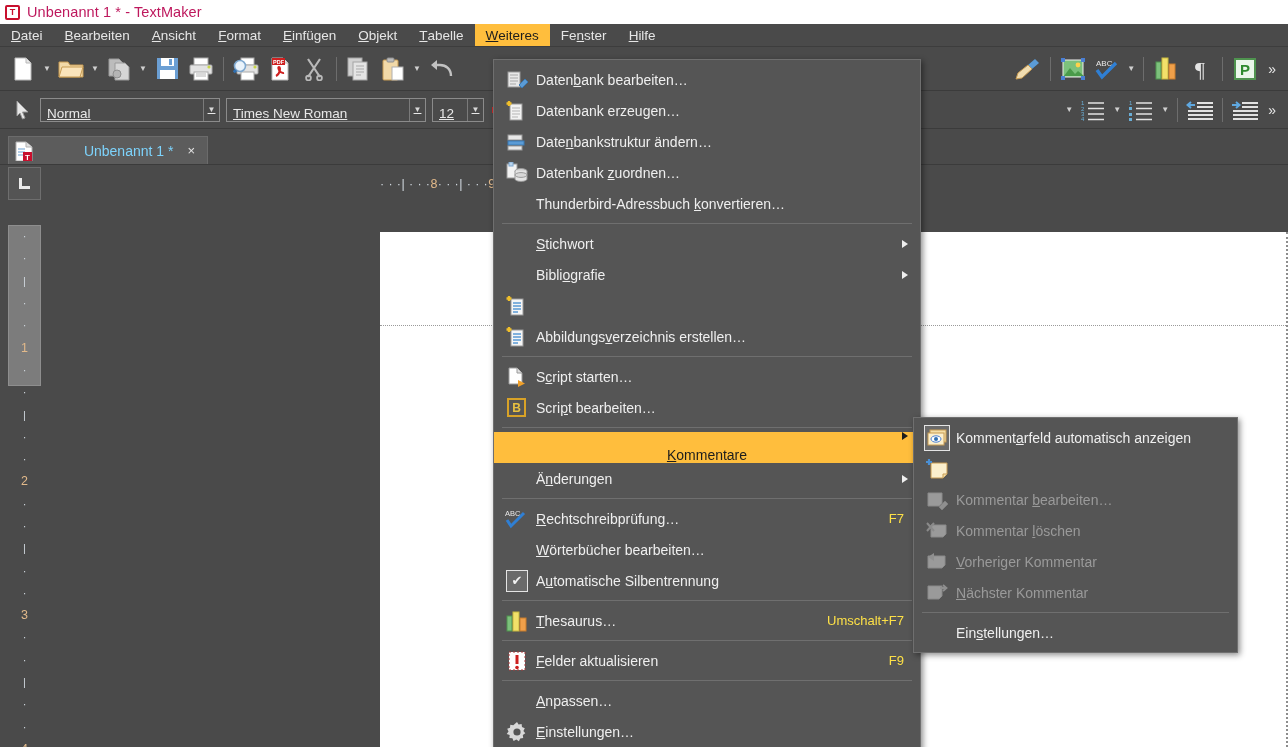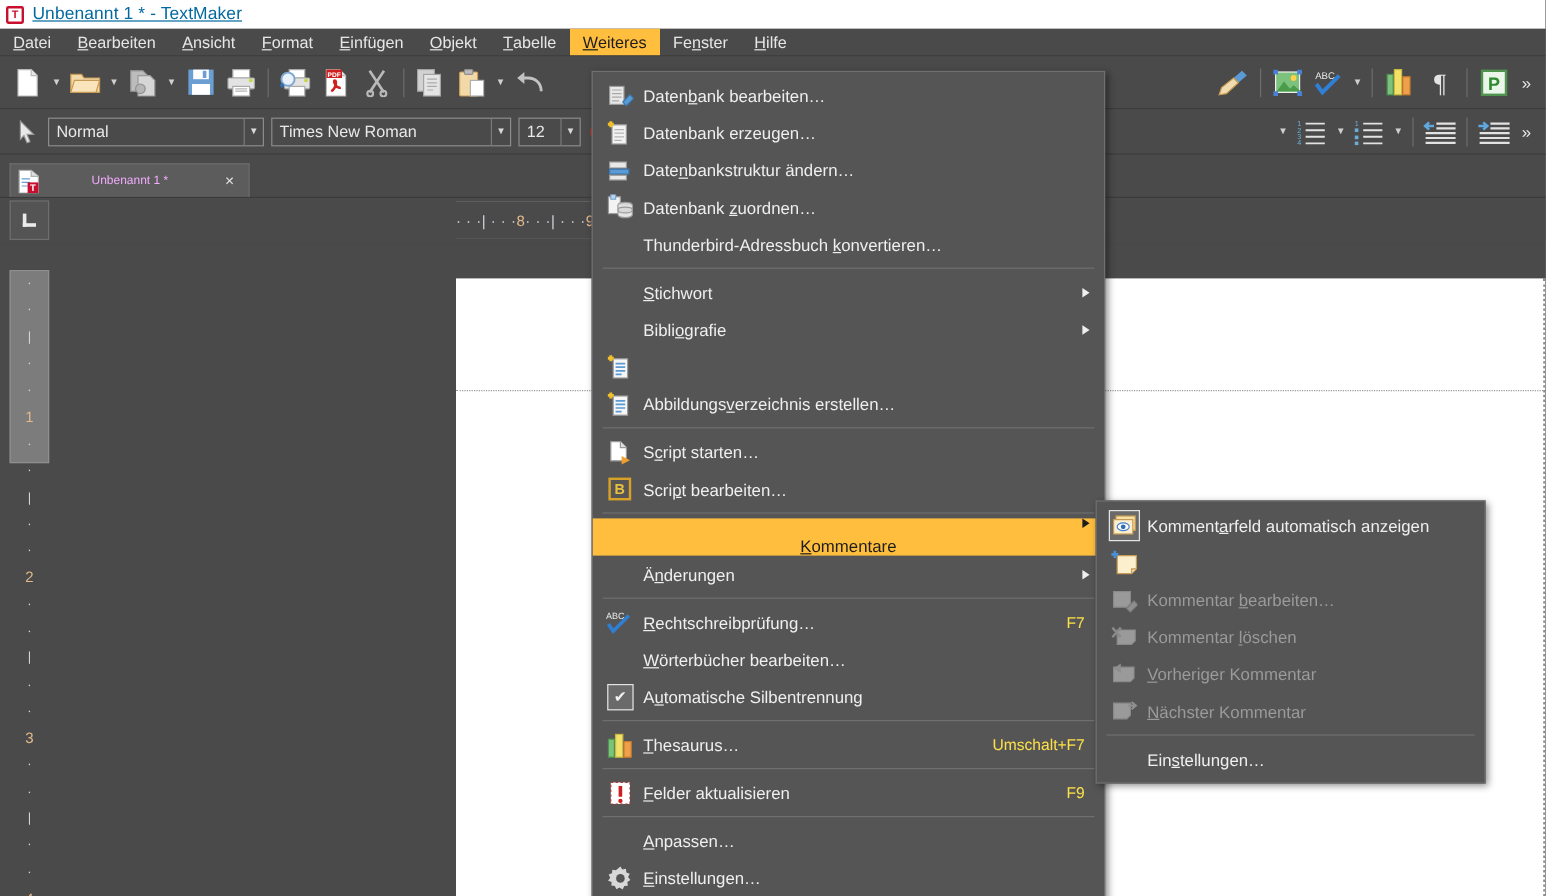--- a/index.html
+++ b/index.html
@@ -17,21 +17,21 @@
     position: absolute; left: 0; top: 0; width: 1288px; height: 24px;
     background: #ffffff; display: flex; align-items: center; gap: 7px;
     padding-left: 5px;
   }
   .app-icon {
     width: 15px; height: 15px; background: #ffffff;
     border: 2px solid #c8102e; border-radius: 2px;
     display: flex; align-items: center; justify-content: center;
     color: #c8102e; font-size: 9px; font-weight: bold; line-height: 1;
   }
-  .title-text { color: #0369a1; font-size: 14.5px; letter-spacing: .1px; text-decoration: underline; }
+  .title-text { color: #be185d; font-size: 14.5px; letter-spacing: .1px; }
 
   
   .menubar {
     position: absolute; left: 0; top: 24px; width: 1288px; height: 23px;
     background: #4a4a4a; display: flex; align-items: stretch;
     border-bottom: 1px solid #3d3d3d;
   }
   .menu-item {
     padding: 0 11px; display: flex; align-items: center;
     color: #e6e6e6; font-size: 13.5px; cursor: default; white-space: nowrap;
@@ -55,22 +55,22 @@
   .tb-caret {
     width: 14px; height: 34px; display: flex; align-items: center;
     justify-content: center; color: #cfcfcf; font-size: 8px; flex: none;
   }
   .tb-spacer { flex: 1 1 auto; }
   .chev { color: #e8e8e8; font-size: 14px; padding: 0 6px; flex: none; }
 
   
   .combo {
     height: 24px; border: 1px solid #8b8b8b; background: #4a4a4a;
-    display: flex; align-items: center; color: #e8e8e8; font-size: 13.5px;
-    padding-left: 6px; margin-right: 6px; flex: none;
+    display: flex; align-items: flex-end; color: #e8e8e8; font-size: 13.5px;
+    padding-left: 6px; margin-right: 6px; flex: none; text-decoration: underline;
   }
   .combo .val { flex: 1; overflow: hidden; white-space: nowrap; }
   .combo .arr {
     width: 16px; text-align: center; color: #d8d8d8; font-size: 8px;
     border-left: 1px solid #7a7a7a; height: 100%; line-height: 22px;
   }
   #style-combo { width: 180px; }
   #font-combo  { width: 200px; }
   #size-combo  { width: 52px; }
   .red-dot { width: 6px; height: 6px; background: #cf2b2b; margin-left: 2px; flex: none; }
@@ -79,21 +79,21 @@
   .tabstrip {
     position: absolute; left: 0; top: 129px; width: 1288px; height: 36px;
     background: #4a4a4a; border-bottom: 1px solid #3b3b3b;
     display: flex; align-items: flex-end; padding-left: 8px;
   }
   .doc-tab {
     height: 28px; background: #5c5c5c; display: flex; align-items: center;
     gap: 10px; padding: 0 8px 0 6px; border: 1px solid #6b6b6b; border-bottom: none;
     min-width: 200px;
   }
-  .doc-tab .label { color: #f0abfc; font-size: 10px; flex: 1; text-align: center; }
+  .doc-tab .label { color: #7dd3fc; font-size: 14px; flex: 1; text-align: right; }
   .doc-tab .close { color: #e4e4e4; font-size: 13px; padding: 0 4px; }
 
   
   .rulerrow {
     position: absolute; left: 0; top: 165px; width: 1288px; height: 38px;
     background: #4a4a4a;
   }
   .tabstop-box {
     position: absolute; left: 8px; top: 2px; width: 33px; height: 33px;
     background: #545454; border: 1px solid #6e6e6e;

